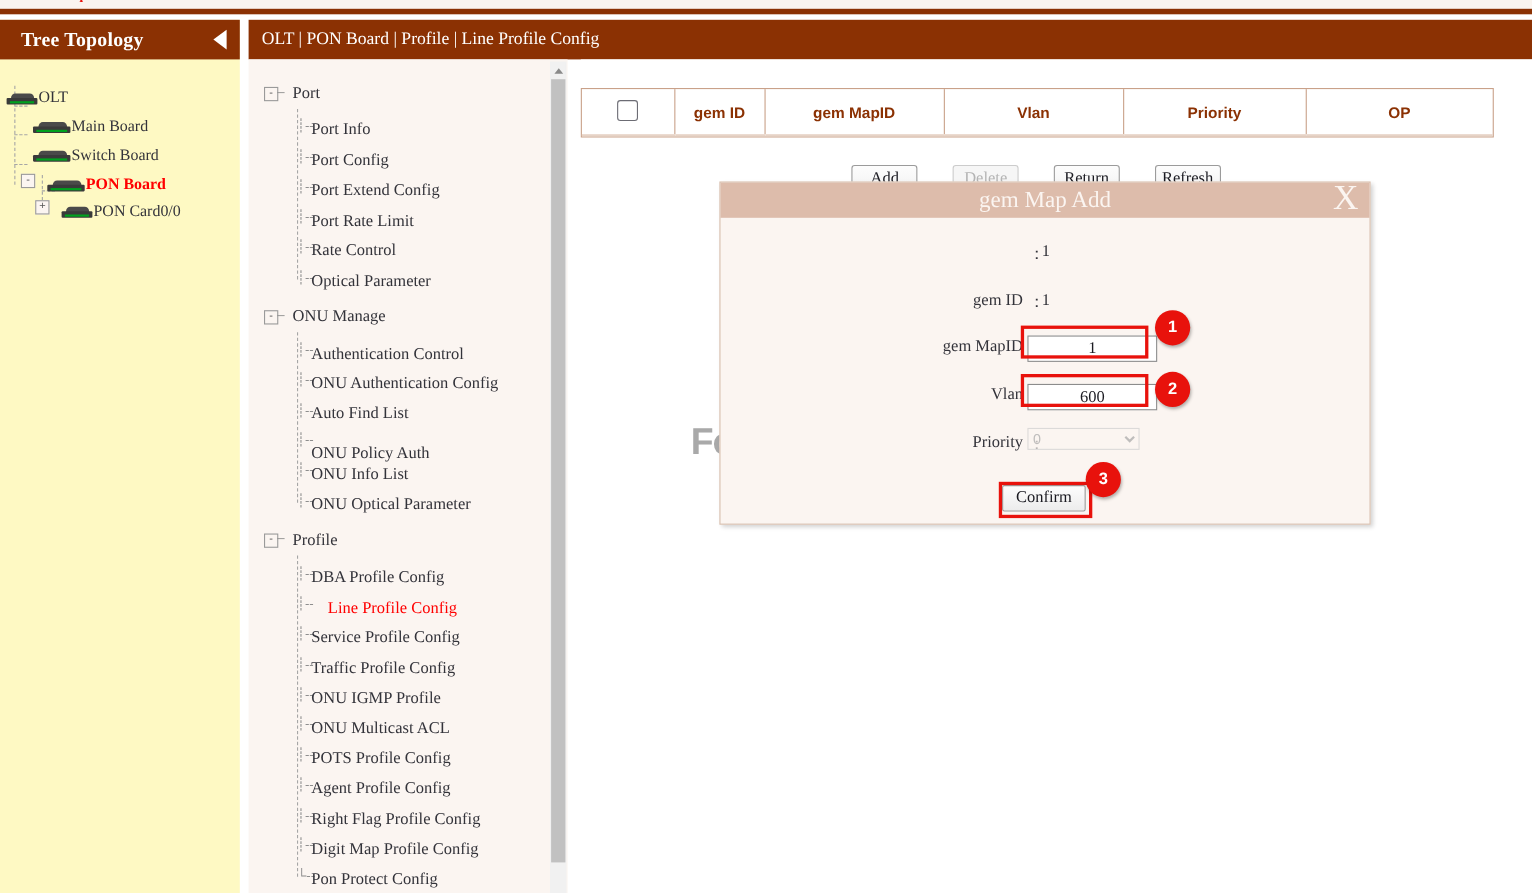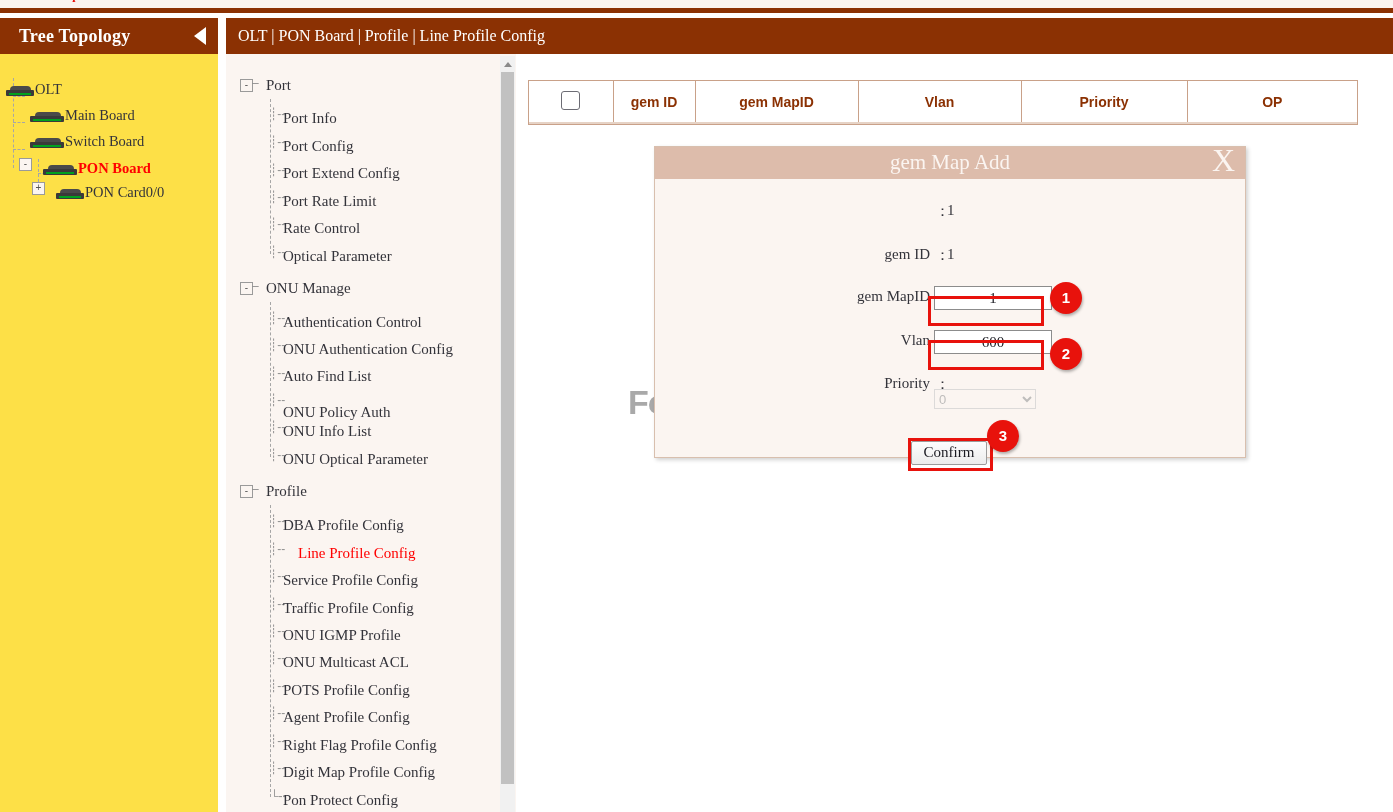--- a/index.html
+++ b/index.html
@@ -7,21 +7,21 @@
     width:1393px;height:812px;overflow:hidden;position:relative;
     background:#ffffff;
     font-family:"Liberation Serif", serif;
     font-size:15px;color:#33333a;
   }
   
   #top-strip{position:absolute;left:0;top:0;width:1393px;height:12px;background:#faf4ef;overflow:hidden;}
   #top-strip-text{position:absolute;left:72px;top:-10px;font-size:13px;color:#e8120c;font-weight:bold;white-space:nowrap;}
   #top-rule{position:absolute;left:0;top:8px;width:1393px;height:5px;background:#8b3103;}
   
-  #tree-panel{position:absolute;left:0;top:18px;width:218px;height:794px;background:#fde047;}
+  #tree-panel{position:absolute;left:0;top:18px;width:218px;height:794px;background:#fef9c3;}
   #tree-header{position:absolute;left:0;top:0;width:218px;height:36px;background:#8b3103;}
   #tree-title{position:absolute;left:19px;top:8px;color:#ffffff;font-weight:bold;font-size:18px;letter-spacing:.2px;}
   #tree-collapse{position:absolute;right:12px;top:9px;width:0;height:0;
     border-top:9px solid transparent;border-bottom:9px solid transparent;border-right:12px solid #ffffff;cursor:pointer;}
   #tree-body{position:absolute;left:0;top:36px;width:218px;height:758px;}
   .tnode{position:absolute;white-space:nowrap;height:20px;line-height:20px;font-size:14.5px;cursor:pointer;}
   .tlabel{color:#33333a;}
   .tlabel.red{color:#ff0000;font-weight:bold;}
   .dev-icon{display:inline-block;position:relative;width:34px;height:12px;vertical-align:-2px;margin-right:1px;}
   .dev-icon .body{position:absolute;left:0;bottom:0;width:34px;height:6px;background:#3a3a3a;border-radius:1px;}
@@ -67,21 +67,21 @@
     margin:0 14px;cursor:pointer;}
   .abtn.disabled{color:#b4b4b4;border-color:#cccccc;background:#f6f6f6;cursor:default;}
   
   #watermark{position:absolute;left:628px;top:383px;width:140px;height:40px;}
   #wm-foro{position:absolute;left:0;top:0;font-family:"Liberation Sans",sans-serif;font-weight:bold;
     font-size:34px;color:#a9a9a9;letter-spacing:-1px;}
   #wm-isp{position:absolute;left:77px;top:0;font-family:"Liberation Sans",sans-serif;font-weight:bold;
     font-size:34px;color:#c9e3f0;letter-spacing:-1px;}
   #wm-arc{position:absolute;left:78px;top:-6px;}
   
-  #modal{position:absolute;left:654px;top:146px;width:590px;height:310px;
+  #modal{position:absolute;left:654px;top:165px;width:590px;height:310px;
     background:#fbf5f1;border:1px solid #d8bfae;box-shadow:2px 2px 4px rgba(0,0,0,.18);}
   #modal-title-bar{position:absolute;left:0;top:0;width:590px;height:32px;background:#ddbcab;}
   #modal-title{position:absolute;left:0;top:3px;width:590px;text-align:center;font-size:21px;color:#fbf5f1;}
   #modal-close{position:absolute;right:10px;top:-3px;font-size:32px;color:#fbf5f1;cursor:pointer;
     font-family:"Liberation Serif",serif;line-height:32px;}
   .frow{position:absolute;left:0;width:590px;height:24px;}
   .flabel{position:absolute;width:275px;text-align:right;font-size:15px;color:#33333a;}
   .fcolon{position:absolute;left:280px;font-size:15px;color:#33333a;}
   .fstatic{position:absolute;left:292px;font-size:15px;color:#33333a;}
   .finput{position:absolute;left:279px;width:116px;height:22px;background:#ffffff;

